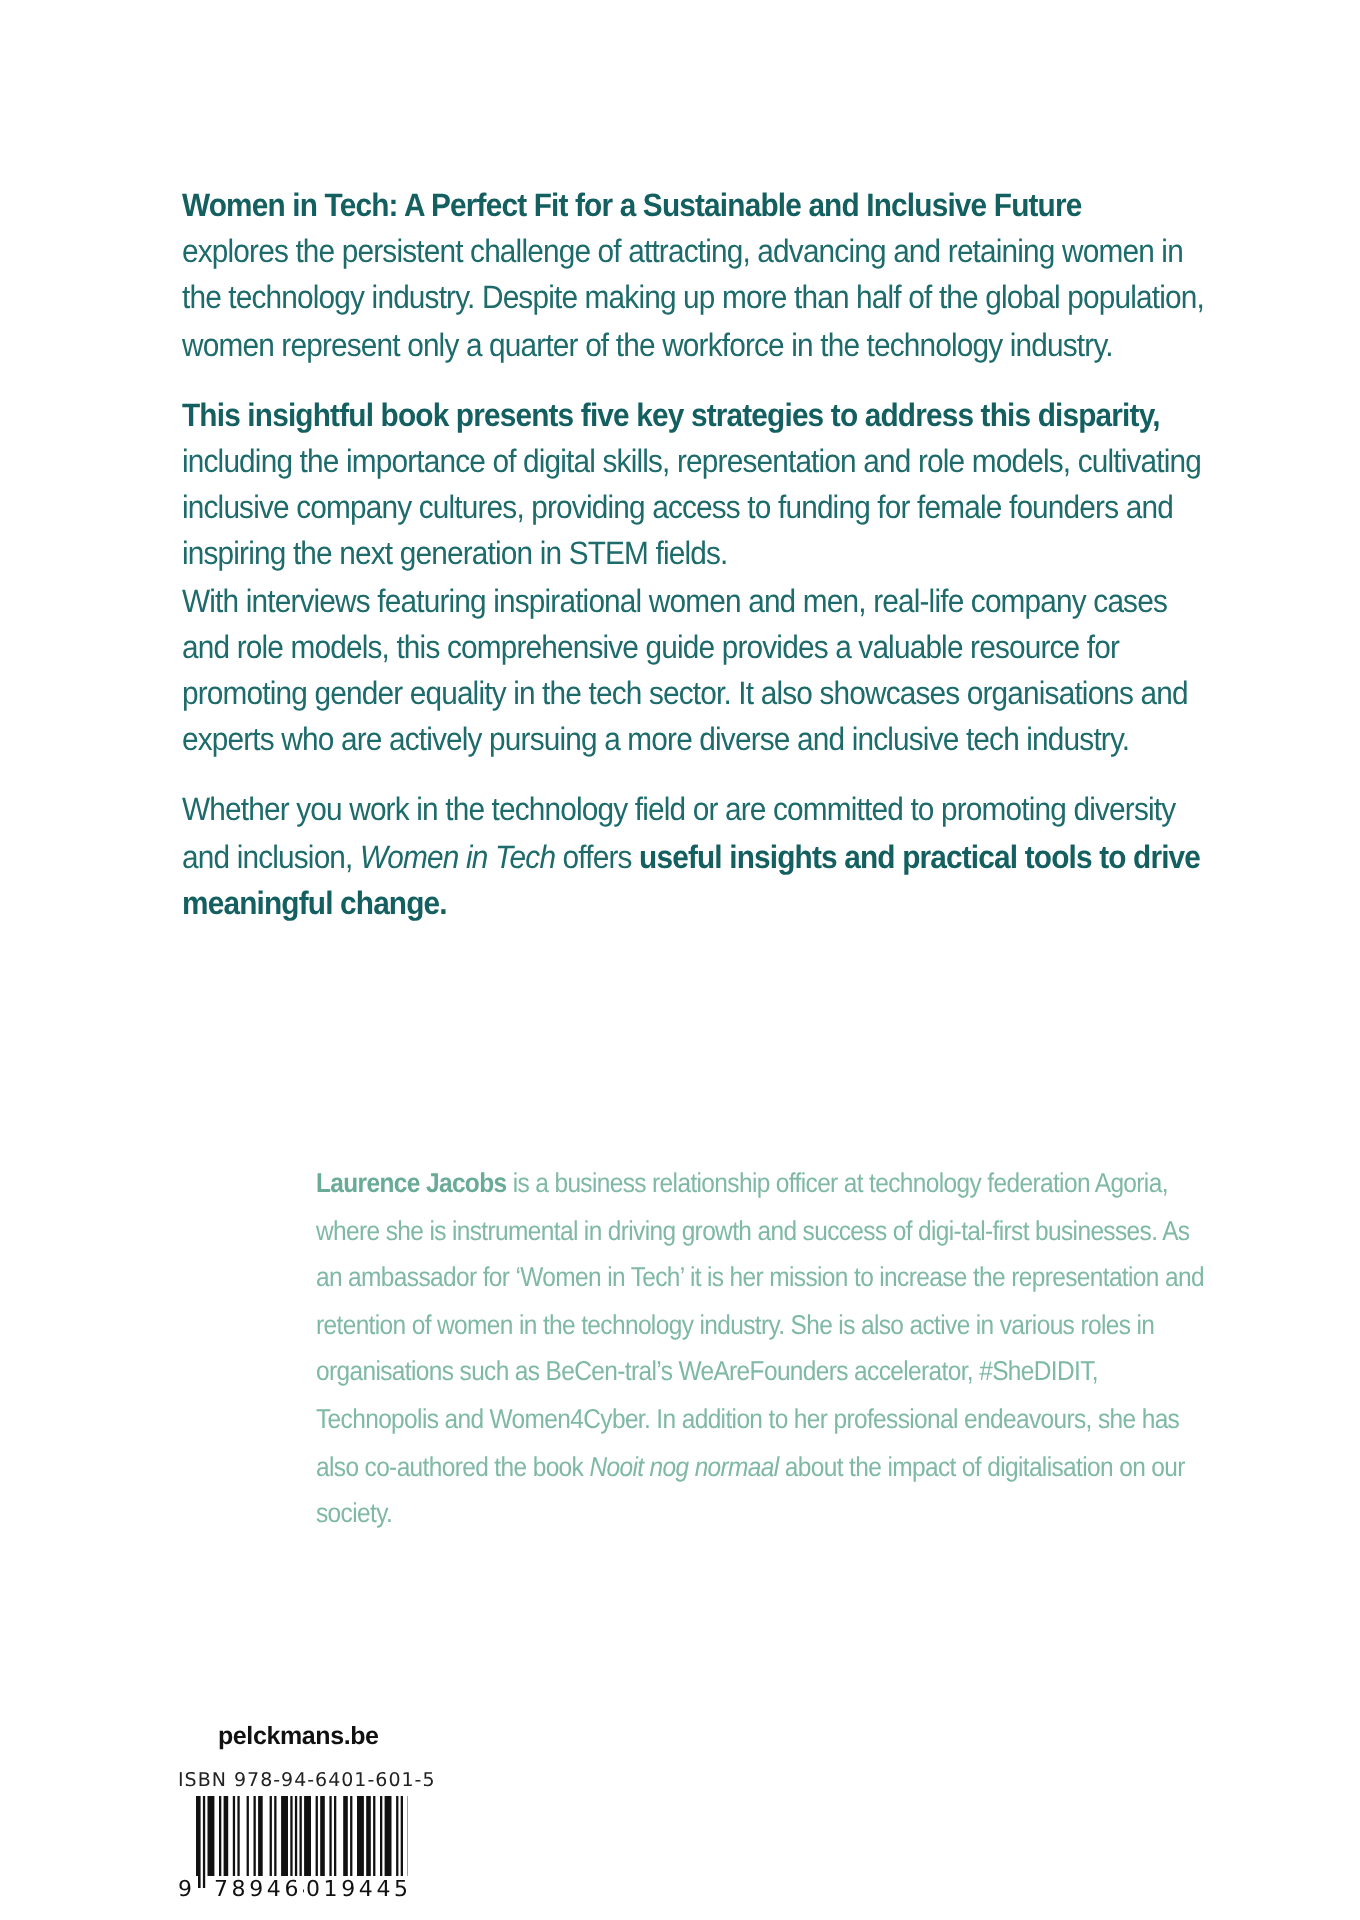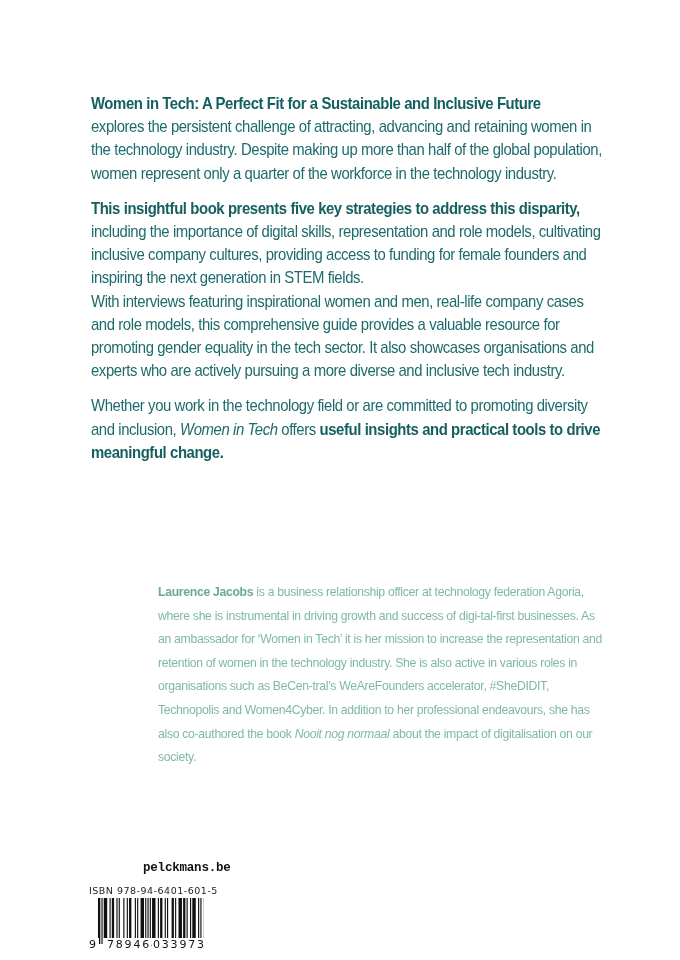--- a/index.html
+++ b/index.html
@@ -17,21 +17,21 @@
     .main i { font-style: italic; }
     .bio {
       position: absolute; left: 158px; top: 580px; width: 500px;
       color: #7fb8a6; font-size: 13.6px; line-height: 23.6px;
       letter-spacing: -0.35px; transform: scaleX(0.9); transform-origin: left top;
     }
     .bio b { font-weight: bold; color: #6aab97; }
     .bio p { margin: 0; }
     .publisher {
       position: absolute; left: 109px; top: 861px; font-size: 12.5px; font-weight: bold;
-      color: #111; font-family: Liberation Mono, monospace; letter-spacing: -0.2px; margin-left: 34px;
+      color: #111; font-family: Liberation Sans, sans-serif; letter-spacing: -0.2px;
     }
     .isbn {
       position: absolute; left: 89px; top: 885px; font-size: 9.5px; color: #222;
       font-family: "DejaVu Sans", sans-serif; letter-spacing: 0.5px; white-space: pre;
     }
     .barcode-box { position: absolute; left: 98px; top: 898px; width: 106px; height: 46px; }
     .barcode-box svg { display: block; }
     .bc-digits {
       position: absolute; top: 938px; font-size: 11px; color: #111;
       font-family: "DejaVu Sans", sans-serif; background: #fff; padding: 0 1px; letter-spacing: 1.8px;
@@ -101,13 +101,13 @@
       <rect x="92.00" y="0" width="1.15" height="40" fill="#111"></rect>
       <rect x="94.30" y="0" width="3.45" height="40" fill="#111"></rect>
       <rect x="100.05" y="0" width="1.15" height="40" fill="#111"></rect>
       <rect x="102.35" y="0" width="1.15" height="40" fill="#111"></rect>
       <rect x="105.80" y="0" width="2.30" height="46" fill="#111"></rect>
       <rect x="109.25" y="0" width="1.15" height="46" fill="#111"></rect>
     </svg>
 </div>
 <span class="bc-digits" style="left:88px;">9</span>
 <span class="bc-digits" style="left:106px;">789464</span>
-<span class="bc-digits" style="left:152px;">033973</span>
+<span class="bc-digits" style="left:152px;">019445</span>
 
 </body></html>

